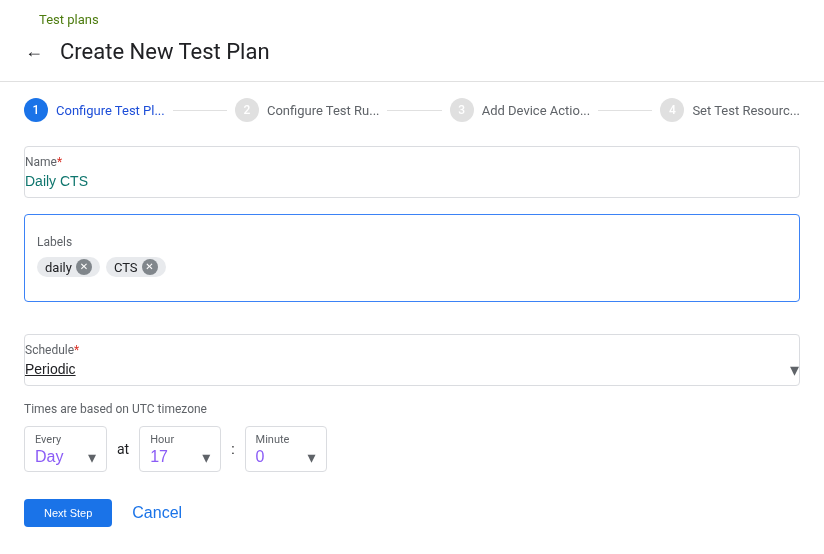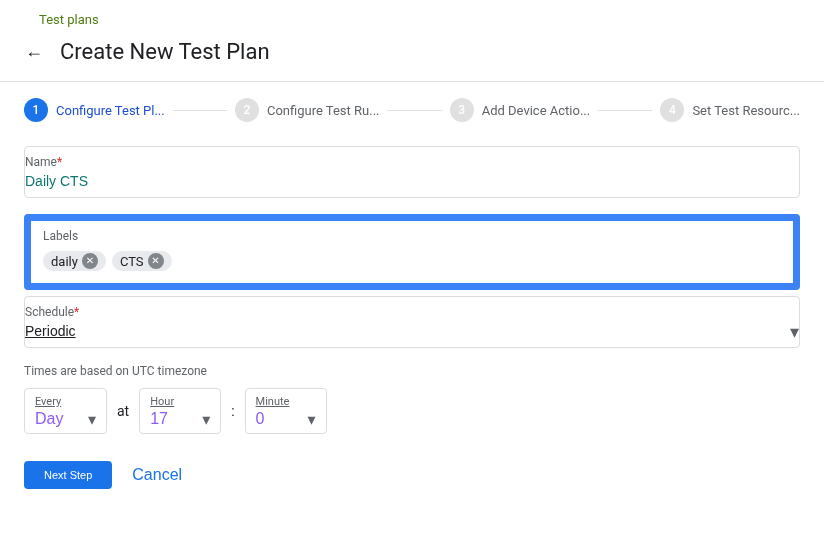--- a/index.html
+++ b/index.html
@@ -125,24 +125,24 @@
       border: none;
       outline: none;
       font-size: 14px;
       color: #0f766e;
       width: 100%;
       background: transparent;
     }
 
     
     .labels-field {
-      border: 7px solid #3b82f6;
+      border: 1px solid #3b82f6;
       border-radius: 4px;
-      padding: 8px 12px;
-      margin-bottom: 6px;
+      padding: 20px 12px;
+      margin-bottom: 32px;
     }
 
     .labels-inner {
       display: flex;
       align-items: center;
       flex-wrap: wrap;
       gap: 6px;
       min-height: 28px;
     }
 
@@ -218,21 +218,20 @@
       border: 1px solid #dadce0;
       border-radius: 4px;
       padding: 6px 10px;
       position: relative;
     }
 
     .periodic-field-label {
       font-size: 11px;
       color: #5f6368;
       margin-bottom: 2px;
-      text-decoration: underline;
     }
 
     .periodic-select-wrapper {
       position: relative;
       display: flex;
       align-items: center;
     }
 
     .periodic-select-wrapper select {
       border: none;

